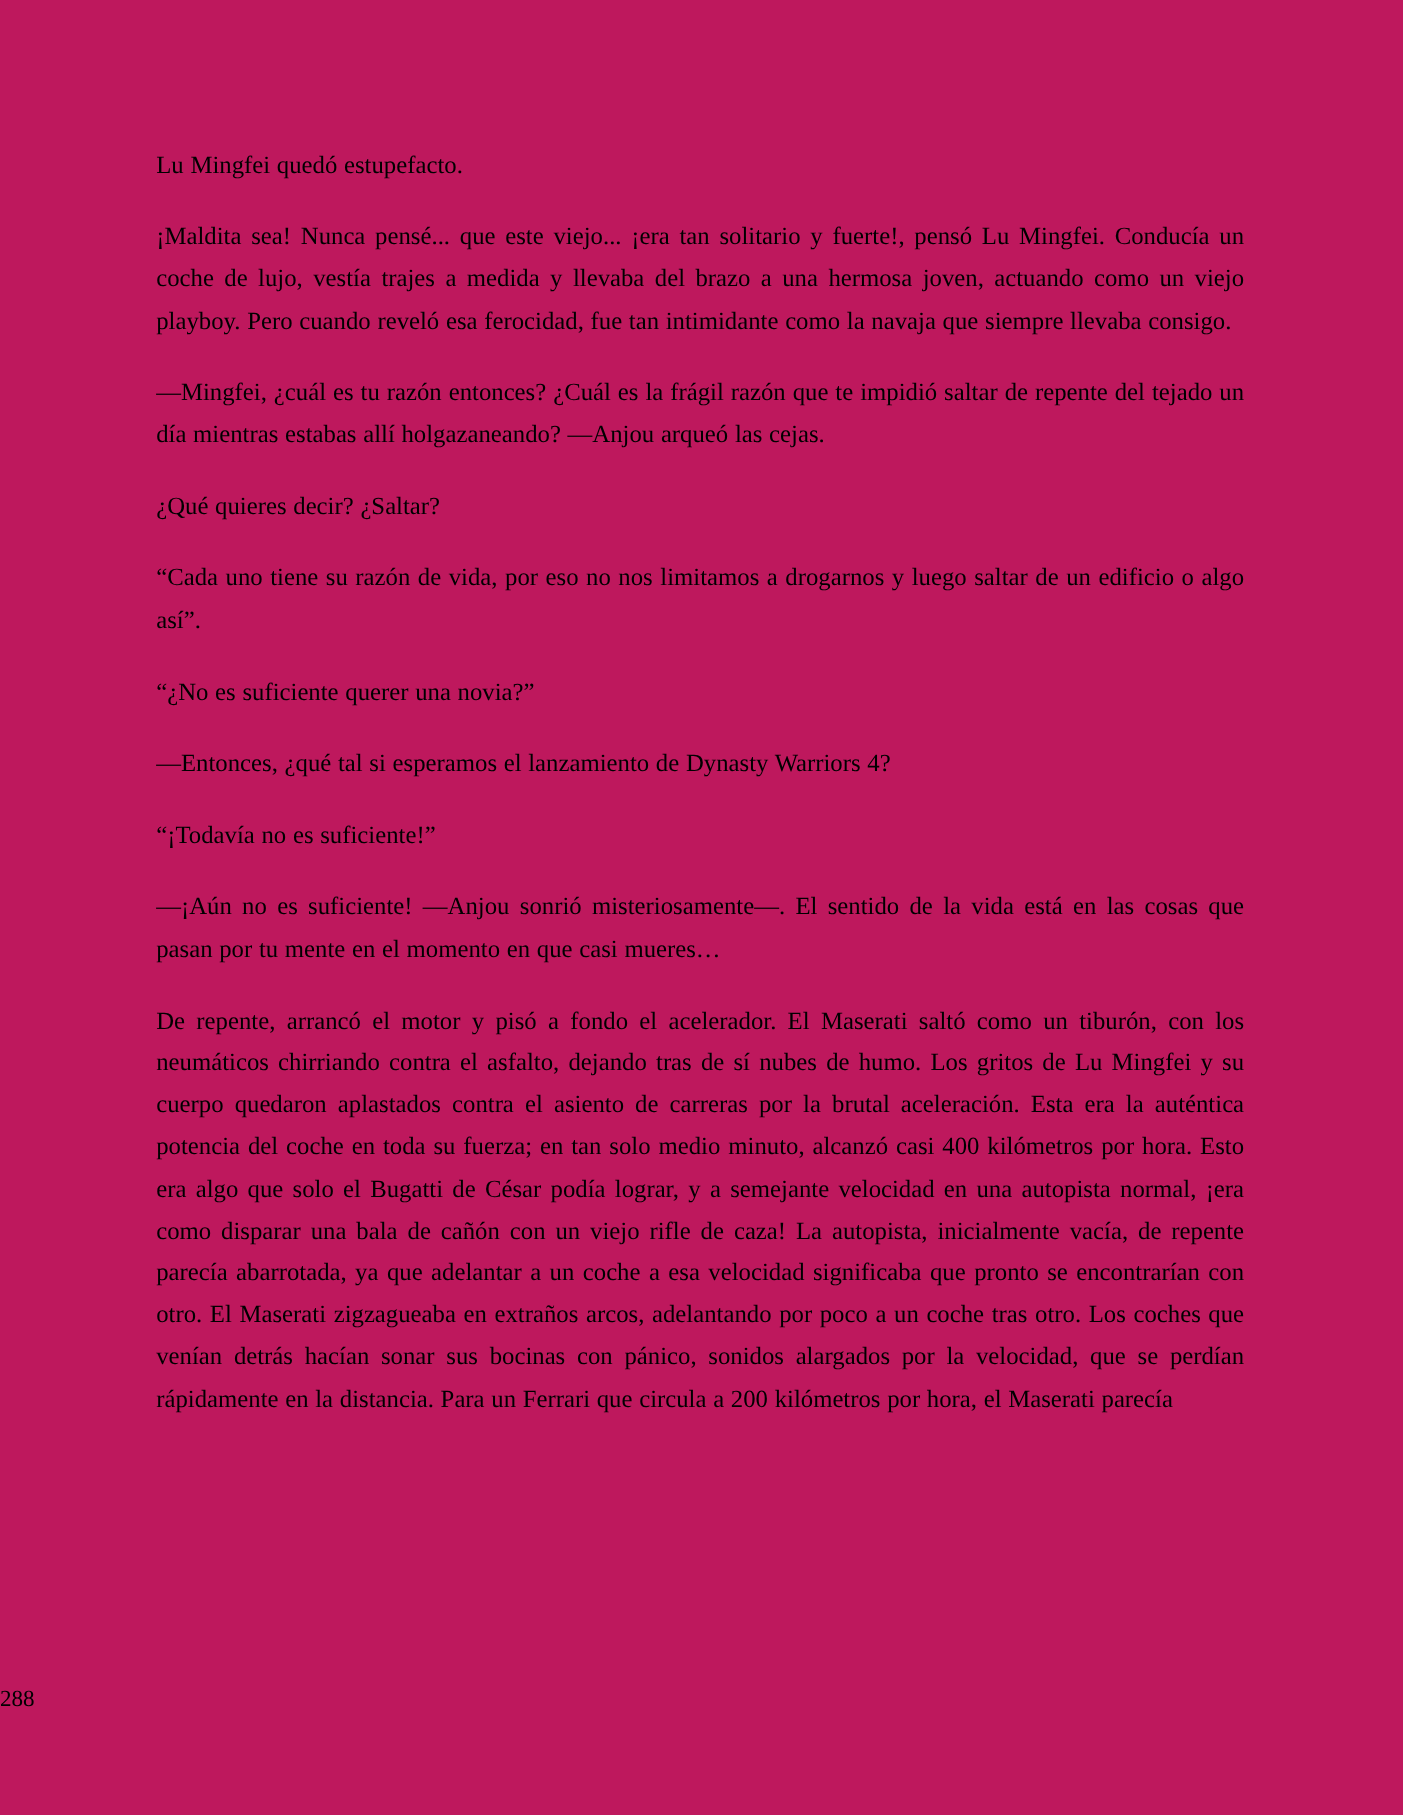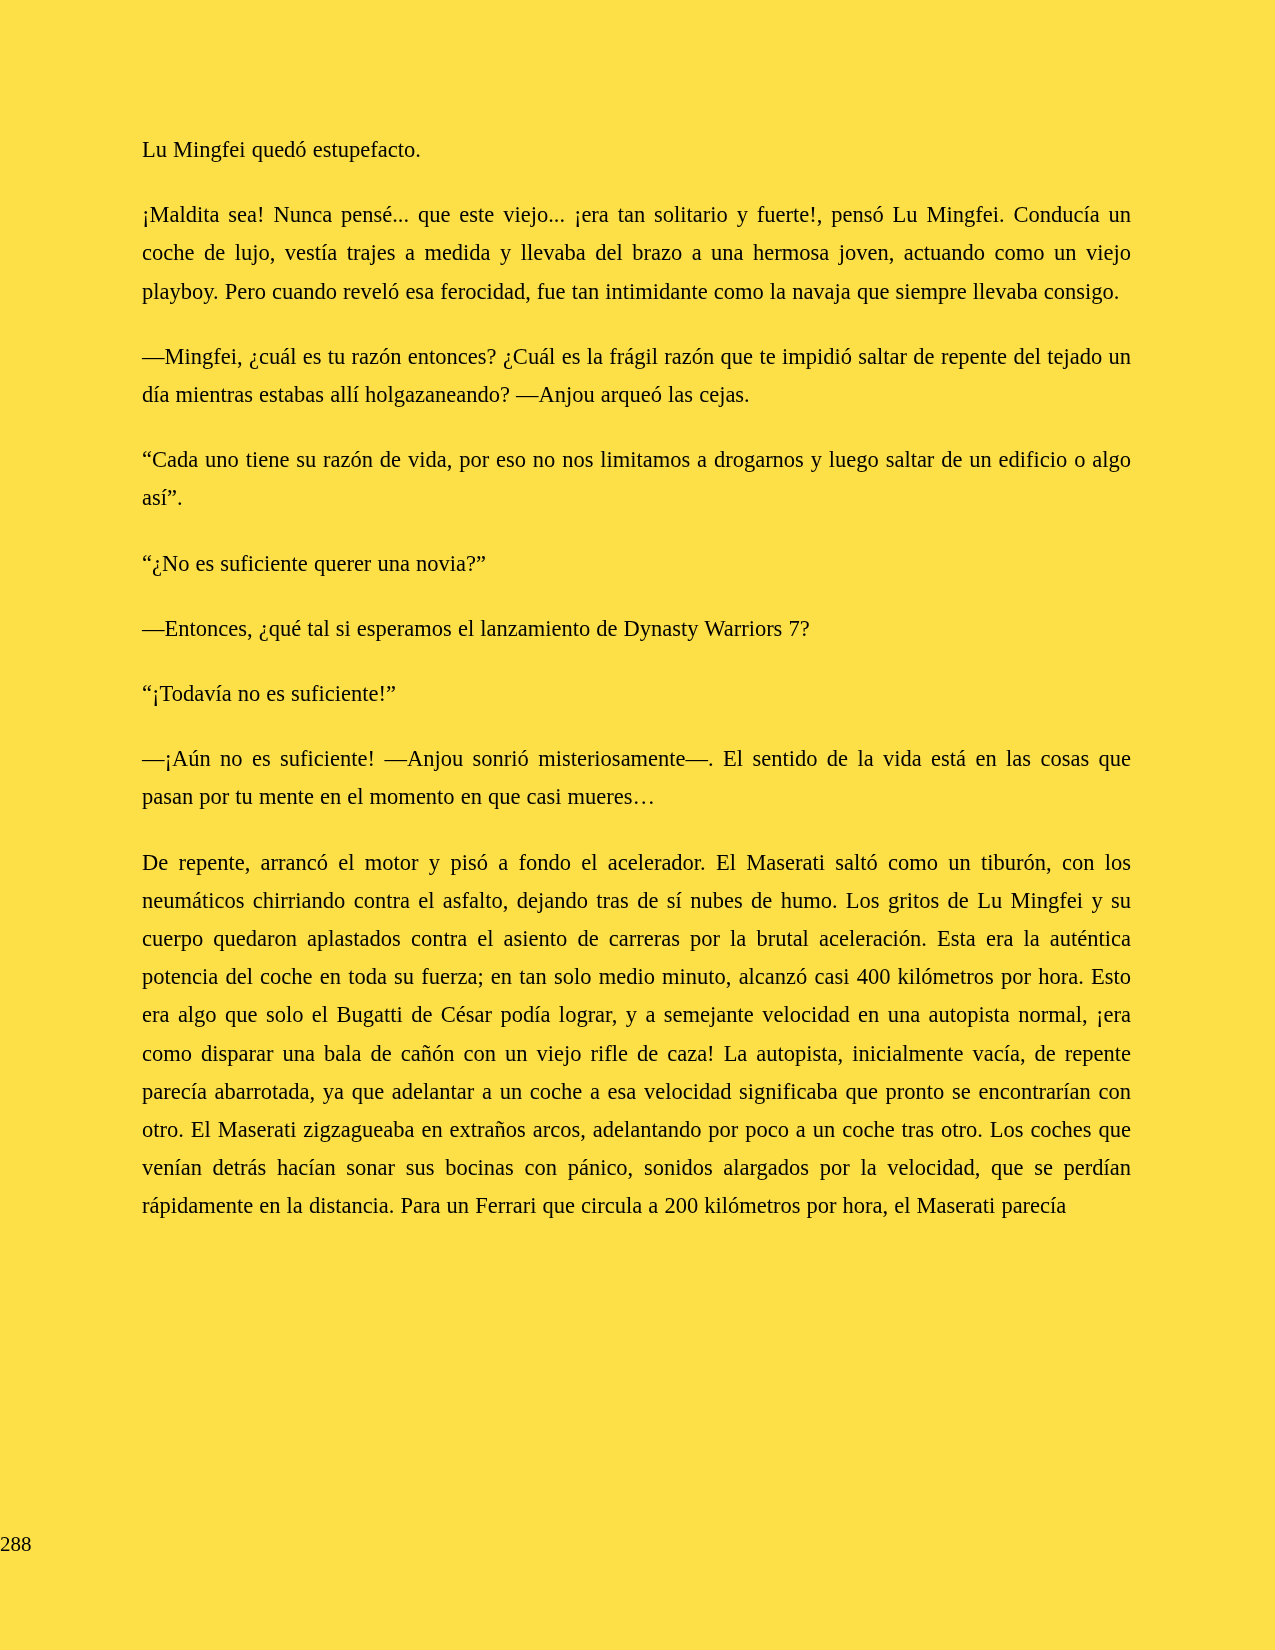--- a/index.html
+++ b/index.html
@@ -4,21 +4,21 @@
 <style>
   html, body {
     margin: 0;
     padding: 0;
     background: #ffffff;
   }
   .page {
     position: relative;
     width: 1275px;
     height: 1650px;
-    background: #fde047;
+    background: #be185d;
     box-sizing: border-box;
     overflow: hidden;
   }
   .text-column {
     position: absolute;
     left: 142px;
     top: 131px;
     width: 989px;
   }
   .para {
@@ -48,23 +48,24 @@
 </style>
 </head>
 <body>
 
 <div class="page">
 
   <div class="text-column">
     <p class="para">Lu Mingfei quedó estupefacto.</p>
     <p class="para">¡Maldita sea! Nunca pensé... que este viejo... ¡era tan solitario y fuerte!, pensó Lu Mingfei. Conducía un coche de lujo, vestía trajes a medida y llevaba del brazo a una hermosa joven, actuando como un viejo playboy. Pero cuando reveló esa ferocidad, fue tan intimidante como la navaja que siempre llevaba consigo.</p>
     <p class="para">—Mingfei, ¿cuál es tu razón entonces? ¿Cuál es la frágil razón que te impidió saltar de repente del tejado un día mientras estabas allí holgazaneando? —Anjou arqueó las cejas.</p>
+    <p class="para">¿Qué quieres decir? ¿Saltar?</p>
     <p class="para">“Cada uno tiene su razón de vida, por eso no nos limitamos a drogarnos y luego saltar de un edificio o algo así”.</p>
     <p class="para">“¿No es suficiente querer una novia?”</p>
-    <p class="para">—Entonces, ¿qué tal si esperamos el lanzamiento de Dynasty Warriors 7?</p>
+    <p class="para">—Entonces, ¿qué tal si esperamos el lanzamiento de Dynasty Warriors 4?</p>
     <p class="para">“¡Todavía no es suficiente!”</p>
     <p class="para">—¡Aún no es suficiente! —Anjou sonrió misteriosamente—. El sentido de la vida está en las cosas que pasan por tu mente en el momento en que casi mueres…</p>
     <p class="para">De repente, arrancó el motor y pisó a fondo el acelerador. El Maserati saltó como un tiburón, con los neumáticos chirriando contra el asfalto, dejando tras de sí nubes de humo. Los gritos de Lu Mingfei y su cuerpo quedaron aplastados contra el asiento de carreras por la brutal aceleración. Esta era la auténtica potencia del coche en toda su fuerza; en tan solo medio minuto, alcanzó casi 400 kilómetros por hora. Esto era algo que solo el Bugatti de César podía lograr, y a semejante velocidad en una autopista normal, ¡era como disparar una bala de cañón con un viejo rifle de caza! La autopista, inicialmente vacía, de repente parecía abarrotada, ya que adelantar a un coche a esa velocidad significaba que pronto se encontrarían con otro. El Maserati zigzagueaba en extraños arcos, adelantando por poco a un coche tras otro. Los coches que venían detrás hacían sonar sus bocinas con pánico, sonidos alargados por la velocidad, que se perdían rápidamente en la distancia. Para un Ferrari que circula a 200 kilómetros por hora, el Maserati parecía</p>
   </div>
 
   <div class="page-number">288</div>
 
 </div>
 
 </body></html>

